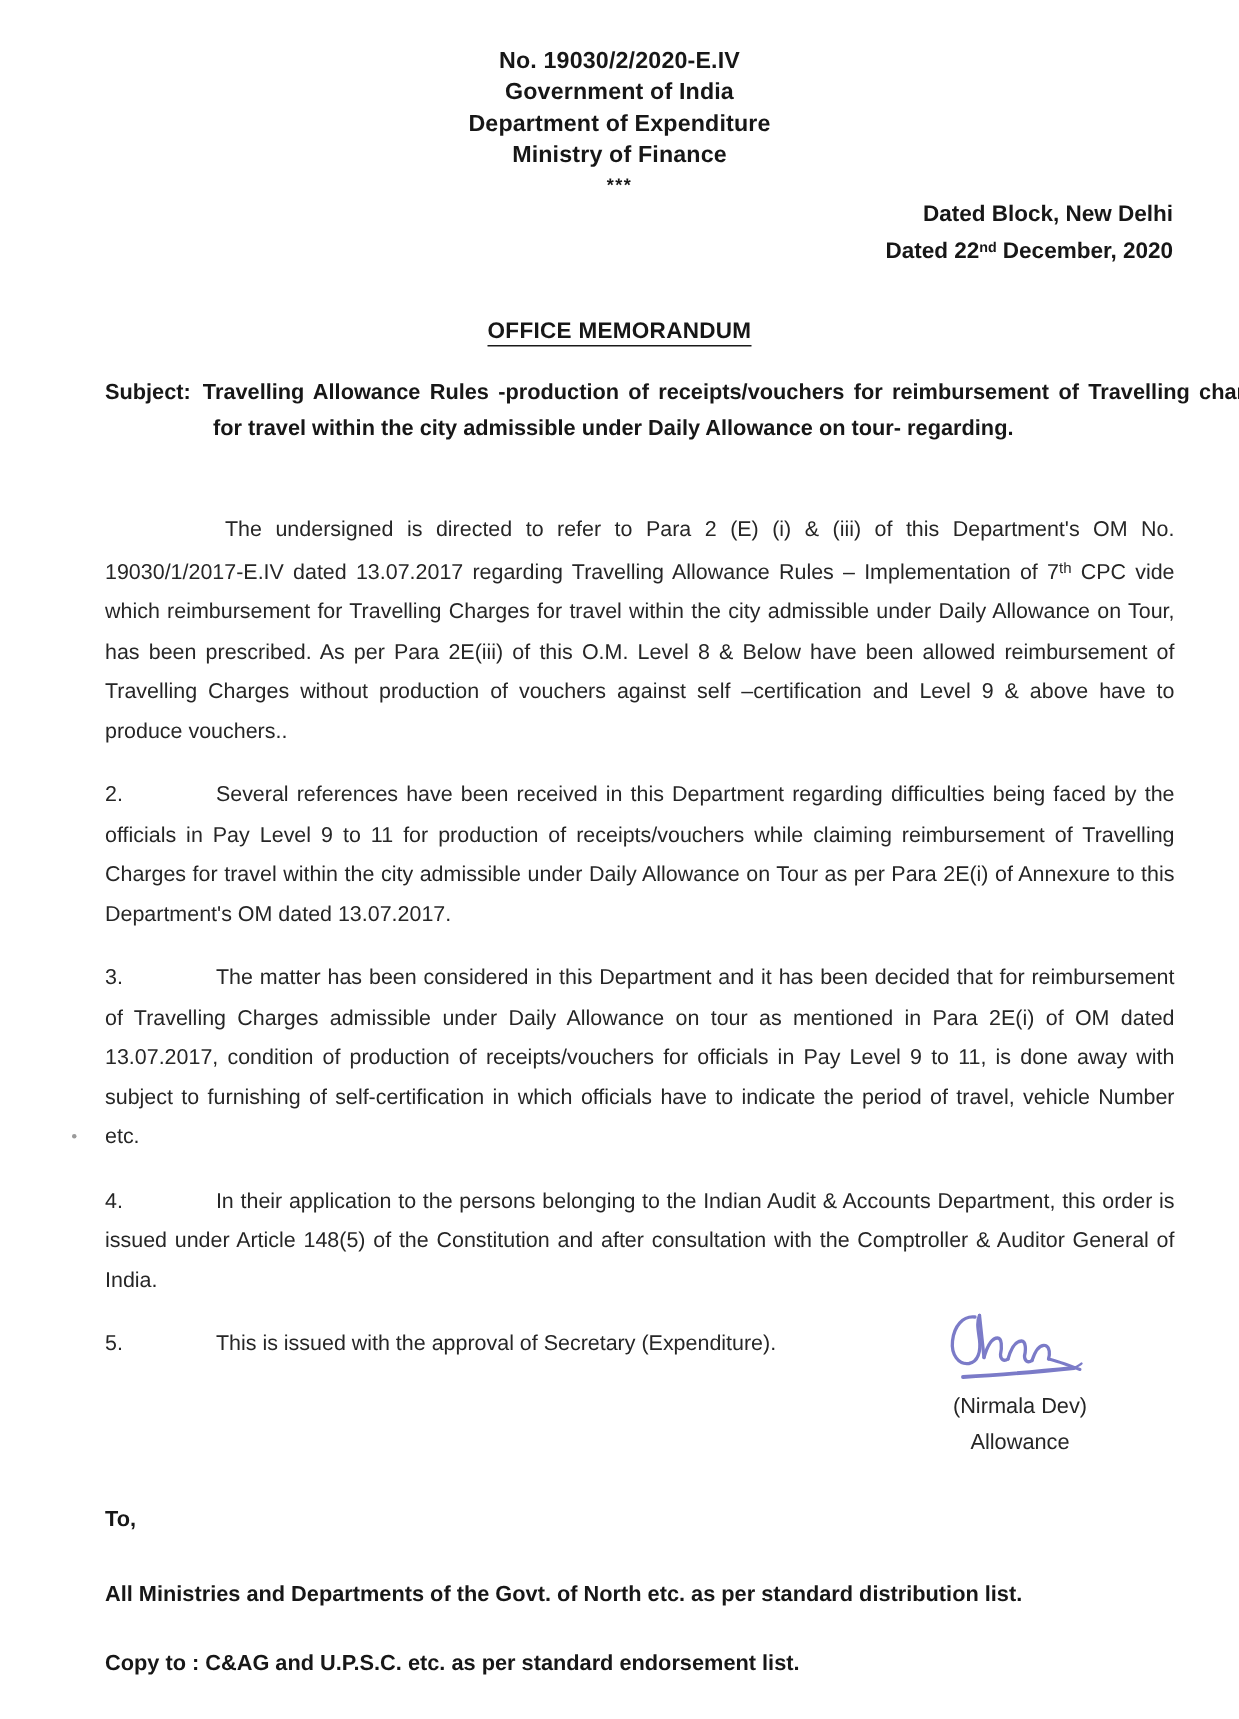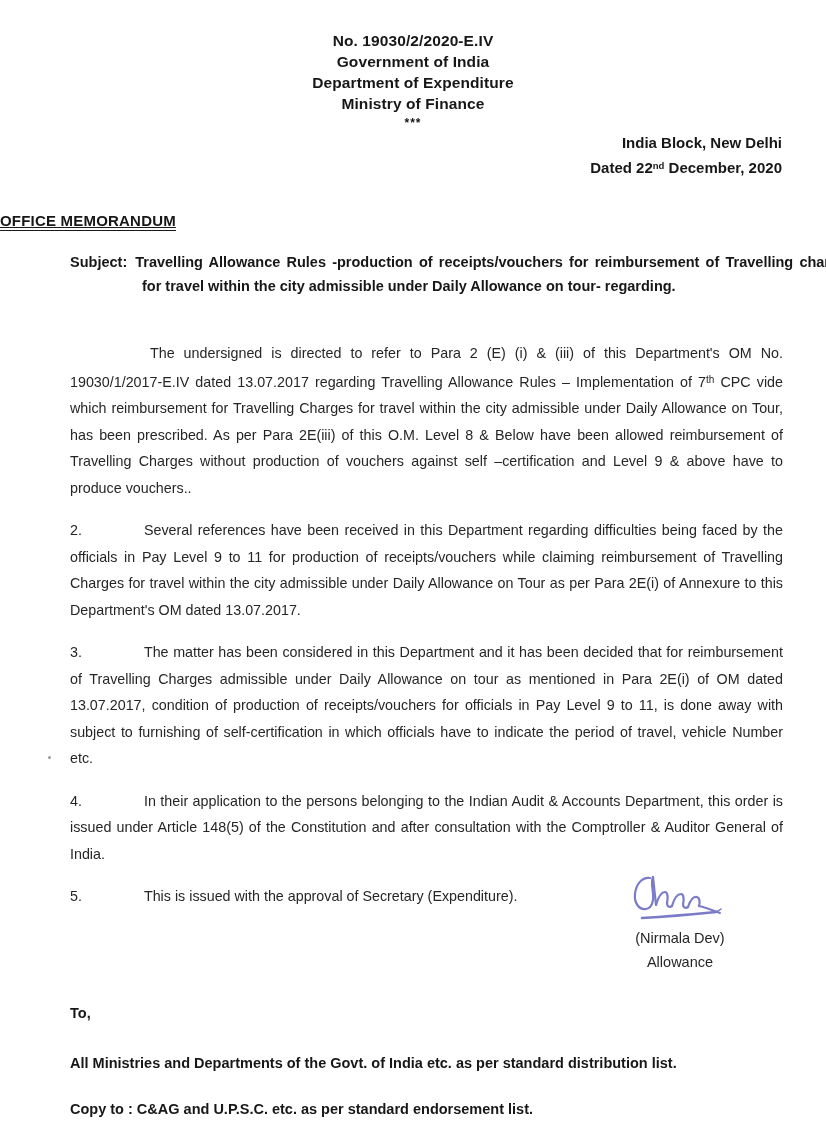--- a/index.html
+++ b/index.html
@@ -71,21 +71,21 @@
     vertical-align: 4px;
     font-weight: bold;
   }
 
   
   .om-title {
     position: absolute;
     left: 0;
     top: 212px;
     width: 826px;
-    text-decoration: underline;
+    text-align: center;
   }
   .om-title span {
     font-size: 15px;
     font-weight: bold;
     letter-spacing: 0.2px;
     border-bottom: 1.6px solid #1a1a1a;
     padding-bottom: 1px;
     color: #171717;
   }
 
@@ -200,21 +200,21 @@
 
     <div class="header">
       <div class="hline">No. 19030/2/2020-E.IV</div>
       <div class="hline">Government of India</div>
       <div class="hline">Department of Expenditure</div>
       <div class="hline">Ministry of Finance</div>
       <div class="stars">***</div>
     </div>
 
     <div class="placedate">
-      <div class="pline">India Block, New Delhi</div>
+      <div class="pline">Dated Block, New Delhi</div>
       <div class="pline"><span>Dated  22</span><sup>nd</sup><span> December, 2020</span></div>
     </div>
 
     <div class="om-title">
       <span>OFFICE MEMORANDUM</span>
     </div>
 
     <div class="subject"><span class="sub-label">Subject</span><span>:</span><span class="sub-gap"></span><span>Travelling Allowance Rules -production of receipts/vouchers for reimbursement of Travelling charges for travel within the city admissible under Daily Allowance on tour- regarding.</span></div>
 
     <div class="body-wrap">
@@ -245,18 +245,18 @@
           <path d="M22 46 C40 45 66 43 96 40" stroke-width="2.6"></path>
           <path d="M96 40 C98 39 100 38 101 37" stroke-width="1.6"></path>
         </g>
       </svg>
       <div class="sign-name">(Nirmala Dev)</div>
       <div class="sign-desig">Allowance</div>
     </div>
 
     <div class="footer">
       <div class="fline f-to">To,</div>
-      <div class="fline f-dist">All Ministries and Departments of the Govt. of India etc. as per standard distribution list.</div>
+      <div class="fline f-dist">All Ministries and Departments of the Govt. of North etc. as per standard distribution list.</div>
       <div class="fline f-copy">Copy to : C&amp;AG and U.P.S.C. etc. as per standard endorsement list.</div>
     </div>
 
   </div>
 </div>
 
 </body></html>

